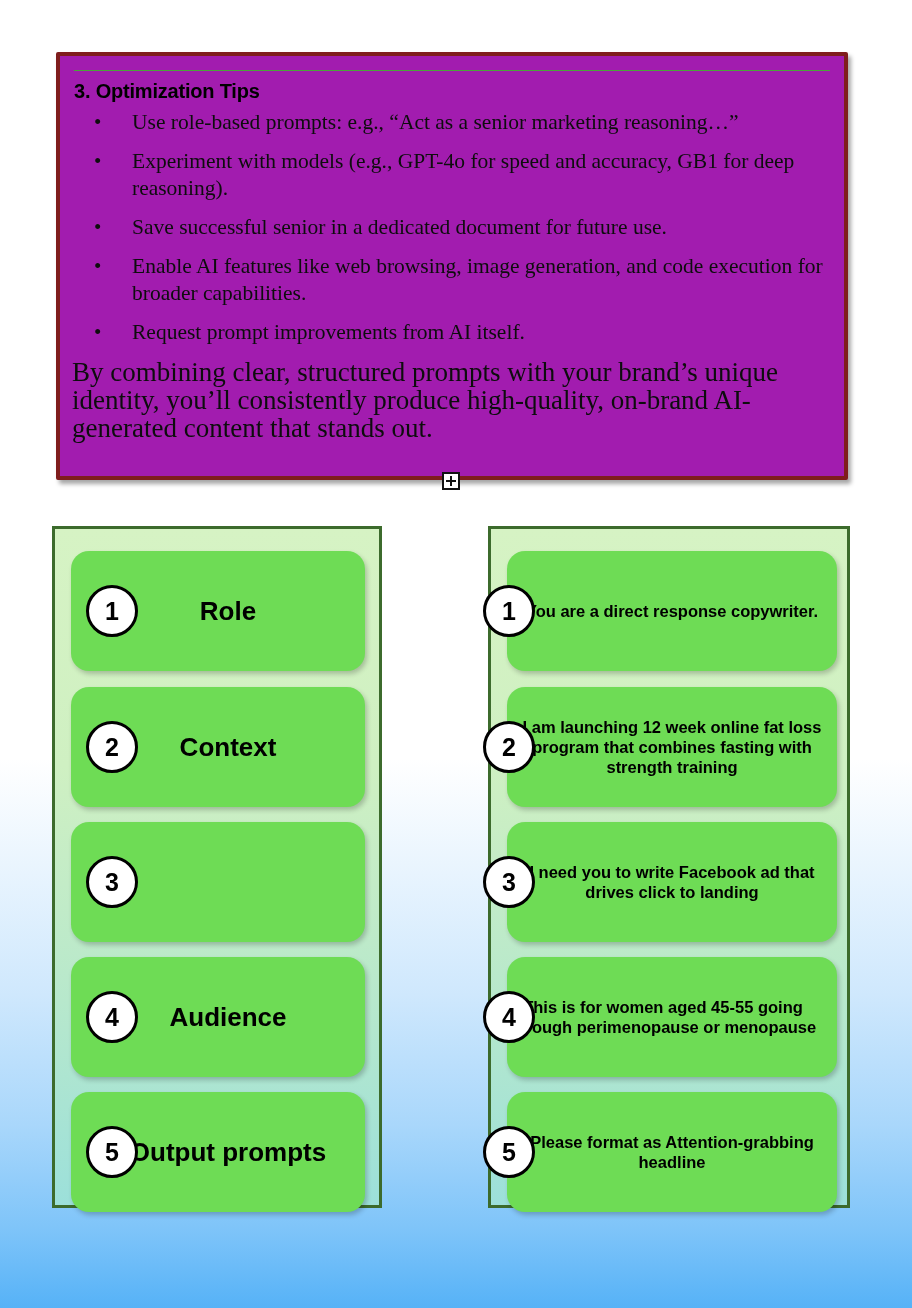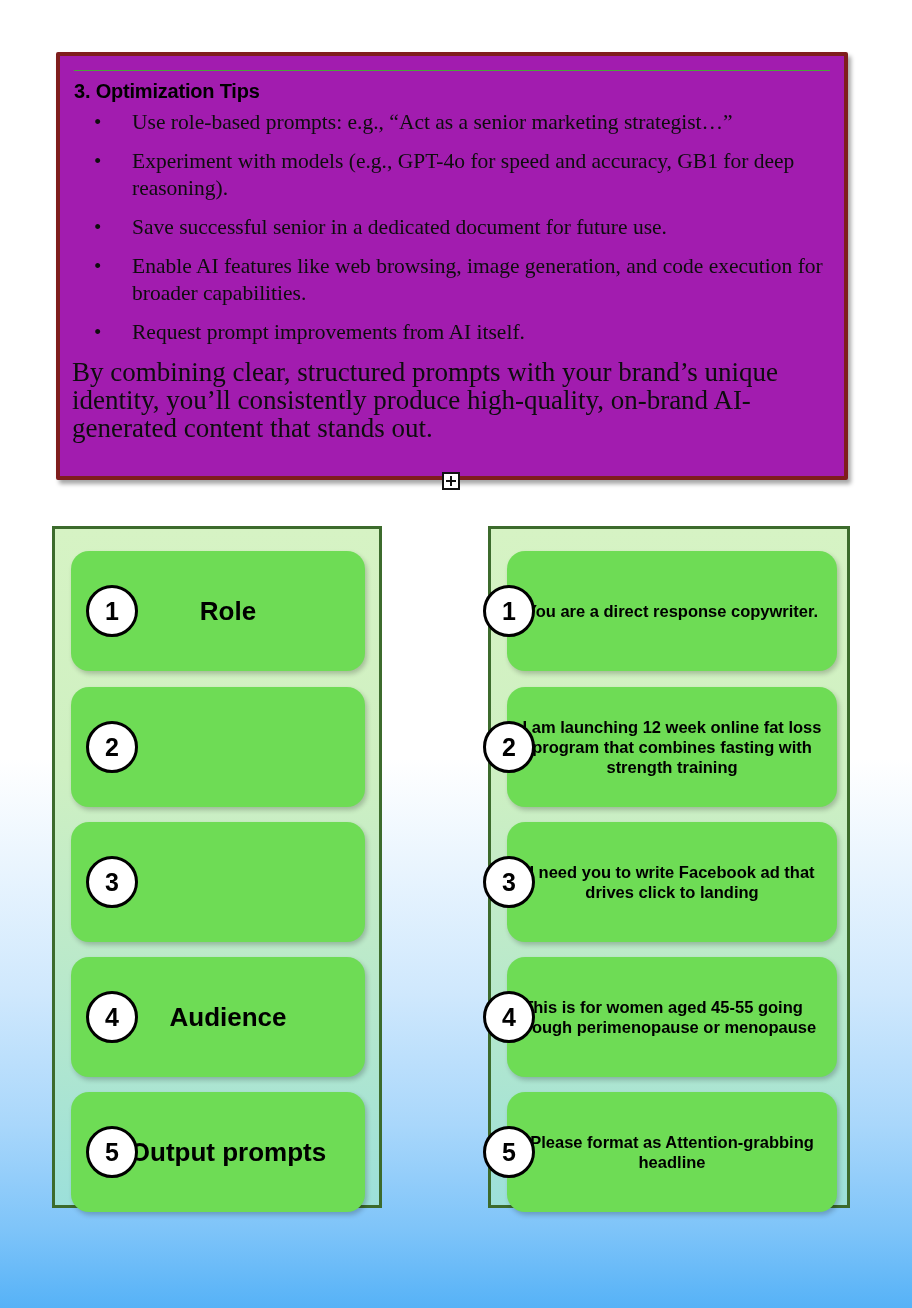--- a/index.html
+++ b/index.html
@@ -205,21 +205,21 @@
 </head>
 <body>
 
 <div id="tips-panel">
   <div id="tips-divider"></div>
   <div id="tips-inner">
     <div id="tips-heading">3. Optimization Tips</div>
     <ul class="tips-list">
       <li>
         <span class="bullet-dot">•</span>
-        <span>Use role-based prompts: e.g., “Act as a senior marketing strategist…”</span>
+        <span>Use role-based prompts: e.g., “Act as a senior marketing reasoning…”</span>
       </li>
       <li>
         <span class="bullet-dot">•</span>
         <span>Experiment with models (e.g., GPT-4o for speed and accuracy, GB1 for deep reasoning).</span>
       </li>
       <li>
         <span class="bullet-dot">•</span>
         <span>Save successful senior in a dedicated document for future use.</span>
       </li>
       <li>
@@ -237,20 +237,21 @@
 
 <div id="resize-handle"></div>
 
 <div id="left-column" class="column">
   <div class="card" style="top:22px;">
     <div class="num-badge">1</div>
     <div class="card-label">Role</div>
   </div>
   <div class="card" style="top:158px;">
     <div class="num-badge">2</div>
+    <div class="card-label">Context</div>
   </div>
   <div class="card" style="top:293px;">
     <div class="num-badge">3</div>
   </div>
   <div class="card" style="top:428px;">
     <div class="num-badge">4</div>
     <div class="card-label">Audience</div>
   </div>
   <div class="card" style="top:563px;">
     <div class="num-badge">5</div>

